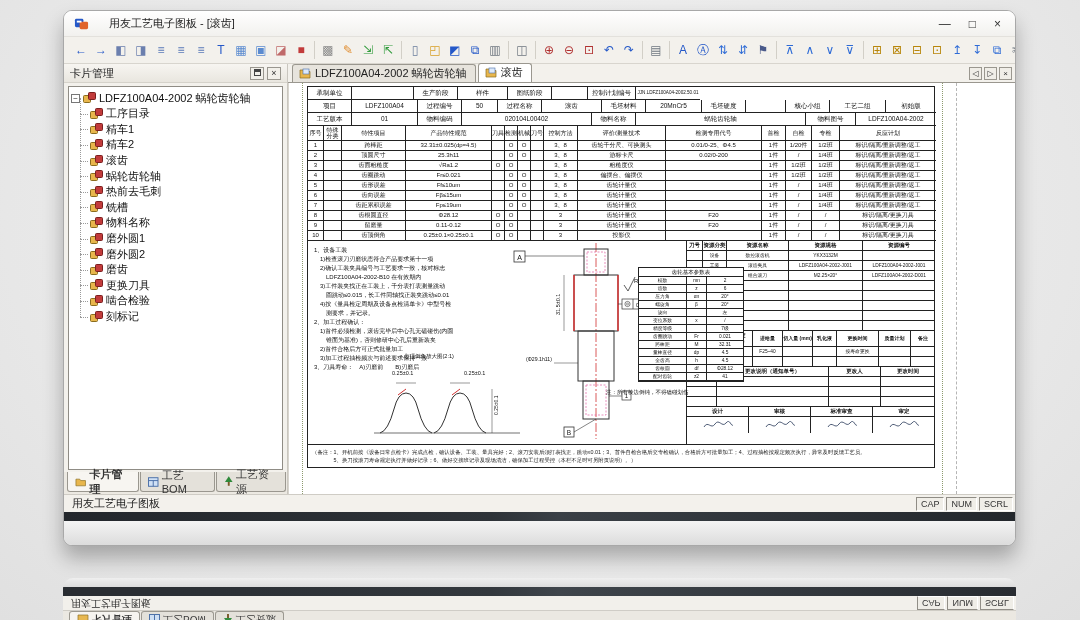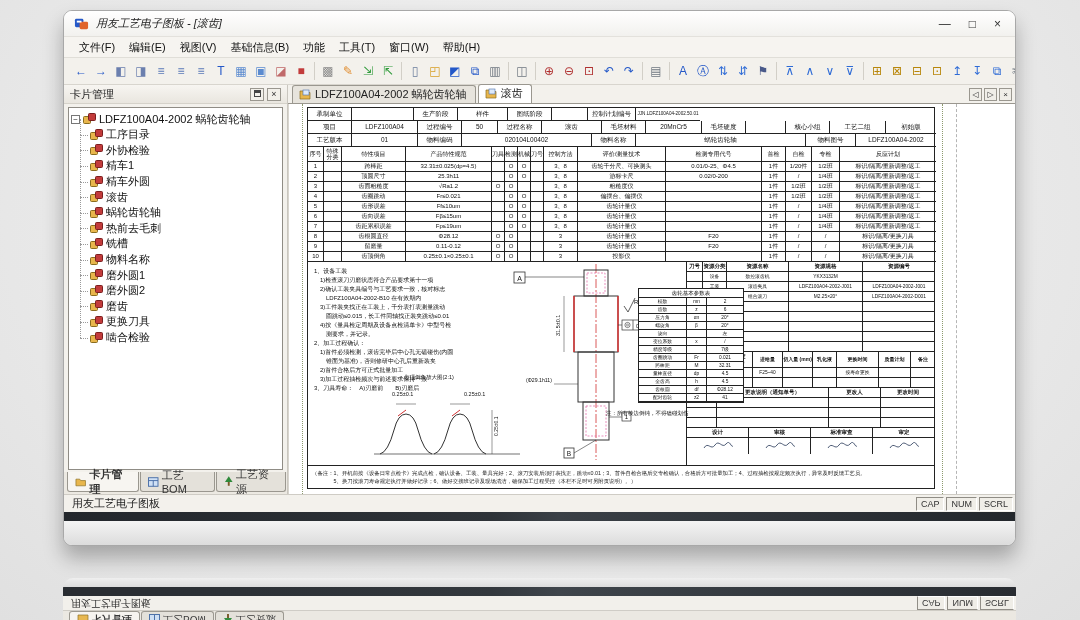--- a/index.html
+++ b/index.html
@@ -6,21 +6,21 @@
   html,body { width:1080px; height:620px; overflow:hidden;
     font-family:"Liberation Sans","DejaVu Sans",sans-serif;
     background:radial-gradient(ellipse at 50% 35%, #f3f3f3 0%, #e7e7e7 70%, #e0e0e0 100%); }
 
   
   .win { position:absolute; left:63px; top:10px; width:953px; height:536px;
     background:#fff; border:1px solid #a8a8a8; border-radius:9px; overflow:hidden;
     box-shadow:0 12px 20px rgba(0,0,0,.28); display:flex; flex-direction:column; }
   .titlebar { height:26px; background:linear-gradient(#ffffff,#f2f1ee); display:flex; align-items:center;
     padding:0 10px; font-size:11px; color:#222; border-bottom:1px solid #e3e1dc; flex:0 0 auto;}
-  .titlebar .ttext { flex:1; margin-left:7px;font-style:italic; }
+  .titlebar .ttext { flex:1; margin-left:20px; }
   .winbtns { display:flex; gap:18px; font-size:12px; color:#333; margin-right:4px;}
   .winbtns span { cursor:default; }
   .appicon { width:15px; height:15px; }
 
   .menubar { height:21px; background:#f6f4f0; border-bottom:1px solid #e0ded8; display:flex;
     align-items:center; padding-left:8px; font-size:11px; color:#111; flex:0 0 auto;}
   .menubar .mi { padding:2px 7px; }
 
   .toolbar { height:27px; background:#f3f1ec; border-bottom:1px solid #d8d5ce; display:flex;
     align-items:center; padding-left:4px; flex:0 0 auto; overflow:hidden;}
@@ -151,30 +151,20 @@
       <rect x="3" y="5" width="5" height="2" fill="#fff"></rect>
     </svg>
     <span class="ttext">用友工艺电子图板 - [滚齿]</span>
     <div class="winbtns">
       <span>—</span>
       <span>□</span>
       <span>×</span>
     </div>
   </div>
 
-  <div class="menubar" id="menubar">
-      <span class="mi">文件(F)</span>
-      <span class="mi">编辑(E)</span>
-      <span class="mi">视图(V)</span>
-      <span class="mi">基础信息(B)</span>
-      <span class="mi">功能</span>
-      <span class="mi">工具(T)</span>
-      <span class="mi">窗口(W)</span>
-      <span class="mi">帮助(H)</span>
-    </div>
 
   <div class="toolbar" id="toolbar">
       <div class="tbgroup">
         <span class="tbi" style="color: rgb(36, 88, 200);">←</span>
         <span class="tbi" style="color: rgb(36, 88, 200);">→</span>
         <span class="tbi" style="color: rgb(107, 127, 174);">◧</span>
         <span class="tbi" style="color: rgb(107, 127, 174);">◨</span>
         <span class="tbi" style="color: rgb(90, 122, 184);">≡</span>
         <span class="tbi" style="color: rgb(90, 122, 184);">≡</span>
         <span class="tbi" style="color: rgb(90, 122, 184);">≡</span>
@@ -259,35 +249,28 @@
                 <rect x="0.5" y="3.5" width="7" height="7" rx="1" fill="#e8b64c" stroke="#8a6d1f"></rect>
                 <rect x="5.5" y="0.5" width="7" height="7" rx="1" fill="#c23b3b" stroke="#7a1f1f"></rect>
               </svg>
               <span>工序目录</span>
             </div>
             <div class="ti">
               <svg class="nodeicon" viewBox="0 0 13 12">
                 <rect x="0.5" y="3.5" width="7" height="7" rx="1" fill="#e8b64c" stroke="#8a6d1f"></rect>
                 <rect x="5.5" y="0.5" width="7" height="7" rx="1" fill="#c23b3b" stroke="#7a1f1f"></rect>
               </svg>
-              <span>外协检验</span>
-            </div>
-            <div class="ti">
-              <svg class="nodeicon" viewBox="0 0 13 12">
-                <rect x="0.5" y="3.5" width="7" height="7" rx="1" fill="#e8b64c" stroke="#8a6d1f"></rect>
-                <rect x="5.5" y="0.5" width="7" height="7" rx="1" fill="#c23b3b" stroke="#7a1f1f"></rect>
-              </svg>
               <span>精车1</span>
             </div>
             <div class="ti">
               <svg class="nodeicon" viewBox="0 0 13 12">
                 <rect x="0.5" y="3.5" width="7" height="7" rx="1" fill="#e8b64c" stroke="#8a6d1f"></rect>
                 <rect x="5.5" y="0.5" width="7" height="7" rx="1" fill="#c23b3b" stroke="#7a1f1f"></rect>
               </svg>
-              <span>精车外圆</span>
+              <span>精车2</span>
             </div>
             <div class="ti">
               <svg class="nodeicon" viewBox="0 0 13 12">
                 <rect x="0.5" y="3.5" width="7" height="7" rx="1" fill="#e8b64c" stroke="#8a6d1f"></rect>
                 <rect x="5.5" y="0.5" width="7" height="7" rx="1" fill="#c23b3b" stroke="#7a1f1f"></rect>
               </svg>
               <span>滚齿</span>
             </div>
             <div class="ti">
               <svg class="nodeicon" viewBox="0 0 13 12">
@@ -344,20 +327,27 @@
                 <rect x="5.5" y="0.5" width="7" height="7" rx="1" fill="#c23b3b" stroke="#7a1f1f"></rect>
               </svg>
               <span>更换刀具</span>
             </div>
             <div class="ti">
               <svg class="nodeicon" viewBox="0 0 13 12">
                 <rect x="0.5" y="3.5" width="7" height="7" rx="1" fill="#e8b64c" stroke="#8a6d1f"></rect>
                 <rect x="5.5" y="0.5" width="7" height="7" rx="1" fill="#c23b3b" stroke="#7a1f1f"></rect>
               </svg>
               <span>啮合检验</span>
+            </div>
+            <div class="ti">
+              <svg class="nodeicon" viewBox="0 0 13 12">
+                <rect x="0.5" y="3.5" width="7" height="7" rx="1" fill="#e8b64c" stroke="#8a6d1f"></rect>
+                <rect x="5.5" y="0.5" width="7" height="7" rx="1" fill="#c23b3b" stroke="#7a1f1f"></rect>
+              </svg>
+              <span>刻标记</span>
             </div>
           </div>
       </div>
       <div class="side-tabs" id="side-tabs">
           <div class="stab active">
             <svg width="12" height="10" viewBox="0 0 12 10">
               <path d="M1,2 h4 l1,1.5 h5 v5.5 h-10 z" fill="#e8b64c" stroke="#8a6d1f" stroke-width="0.7"></path>
             </svg>
             <span>卡片管理</span>
           </div>

